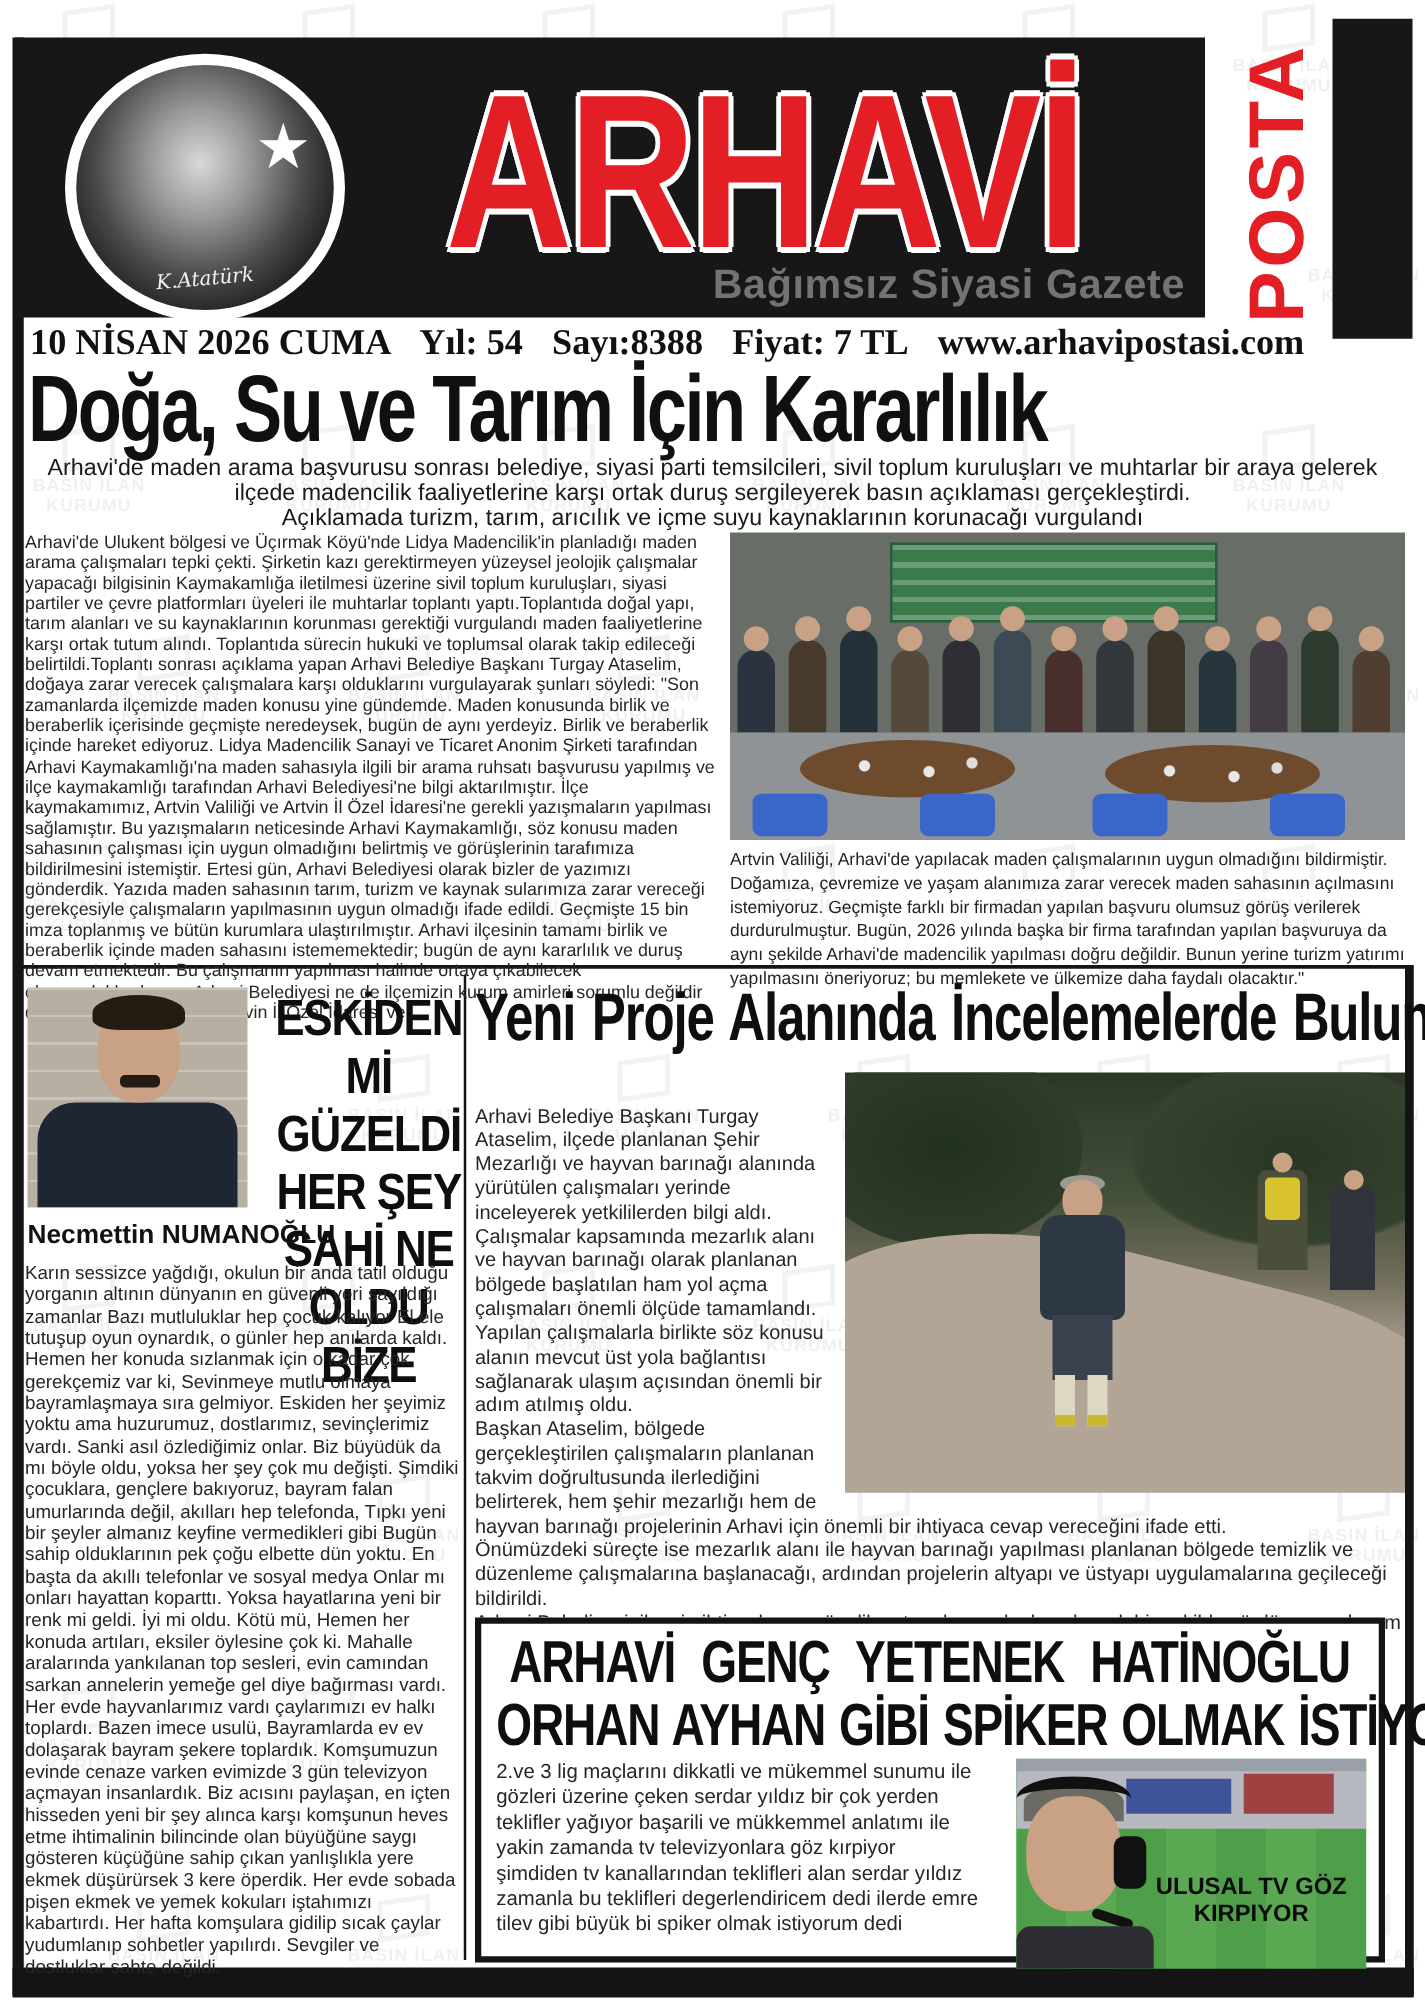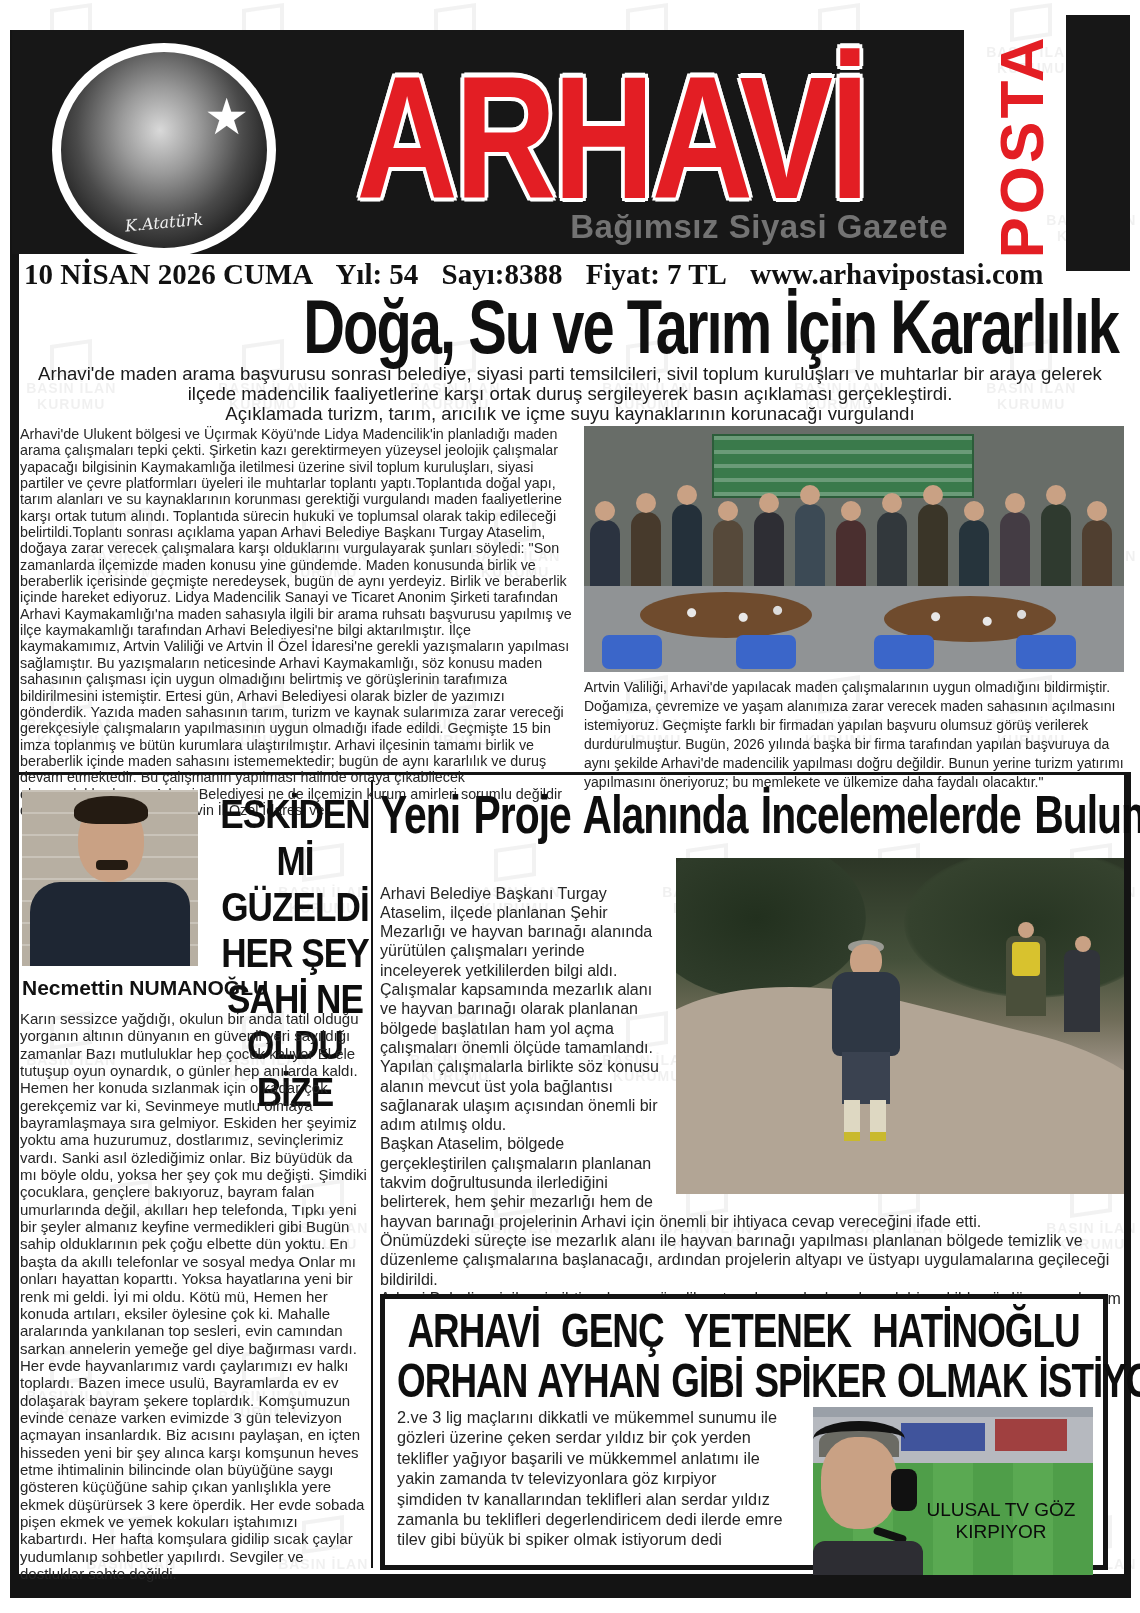--- a/index.html
+++ b/index.html
@@ -40,21 +40,21 @@
         color:#e31e24;letter-spacing:3px;}
   .right-strip{left:1066px;top:15px;width:64px;height:256px;background:#171717;z-index:2;}
 
   
   .dateline{left:24px;top:258px;width:1104px;font-family:"Liberation Serif",serif;
         font-size:29px;font-weight:600;color:#111;white-space:nowrap;z-index:2;}
   .dateline span{margin-right:16px;}
   .dateline .site{margin-right:0;}
 
   
-  .lead-headline{left:14px;top:290px;width:1112px;text-align:right;z-index:2;}
+  .lead-headline{left:14px;top:290px;width:1112px;text-align:left;z-index:2;}
   .lead-headline span{display:inline-block;transform:scale(0.98,1.28);transform-origin:center top;
         font-size:59px;line-height:1;font-weight:bold;letter-spacing:-2px;color:#101010;white-space:nowrap;}
   .lead-subhead{left:16px;top:364px;width:1108px;text-align:center;font-size:18.6px;line-height:20px;
         color:#1a1a1a;white-space:pre-line;z-index:2;}
   .lead-row{left:20px;top:426px;width:1104px;display:flex;gap:12px;z-index:2;}
   .lead-body{width:552px;font-size:14.3px;line-height:16.35px;color:#262626;}
   .lead-right{width:540px;}
   .lead-caption{margin-top:6px;font-size:14px;line-height:19px;color:#242424;}
 
   
@@ -139,21 +139,21 @@
   .sp-red{position:absolute;left:182px;top:12px;width:72px;height:32px;background:#a04040;}
   .sp-man{position:absolute;left:0;top:6px;width:112px;height:162px;}
   .sp-hair{position:absolute;left:6px;top:14px;width:80px;height:30px;background:#6b6b64;border-radius:50% 50% 0 0;}
   .sp-face{position:absolute;left:8px;top:24px;width:76px;height:92px;background:#c9a184;border-radius:44%;}
   .sp-band{position:absolute;left:0px;top:8px;width:92px;height:26px;border-top:10px solid #111;
         border-radius:50%;}
   .sp-earcup{position:absolute;left:78px;top:56px;width:26px;height:42px;background:#111;border-radius:8px;}
   .sp-mic{position:absolute;left:60px;top:118px;width:34px;height:8px;background:#111;border-radius:4px;
         transform:rotate(18deg);}
   .sp-shoulder{position:absolute;left:0;bottom:0;width:110px;height:34px;background:#2d2d33;border-radius:12px 12px 0 0;}
-  .sp-overlay{position:absolute;right:4px;top:92px;width:176px;text-align:center;font-weight:normal;
+  .sp-overlay{position:absolute;right:4px;top:92px;width:176px;text-align:center;font-weight:bold;
         font-size:19px;letter-spacing:0;color:#0b0b0b;}
 </style>
 </head>
 <body>
 
 <div id="page">
 
   <div id="wm-layer">
       <div class="wm" style="left: 26.1429px; top: 6px;">
         <div class="wm-box"></div>

